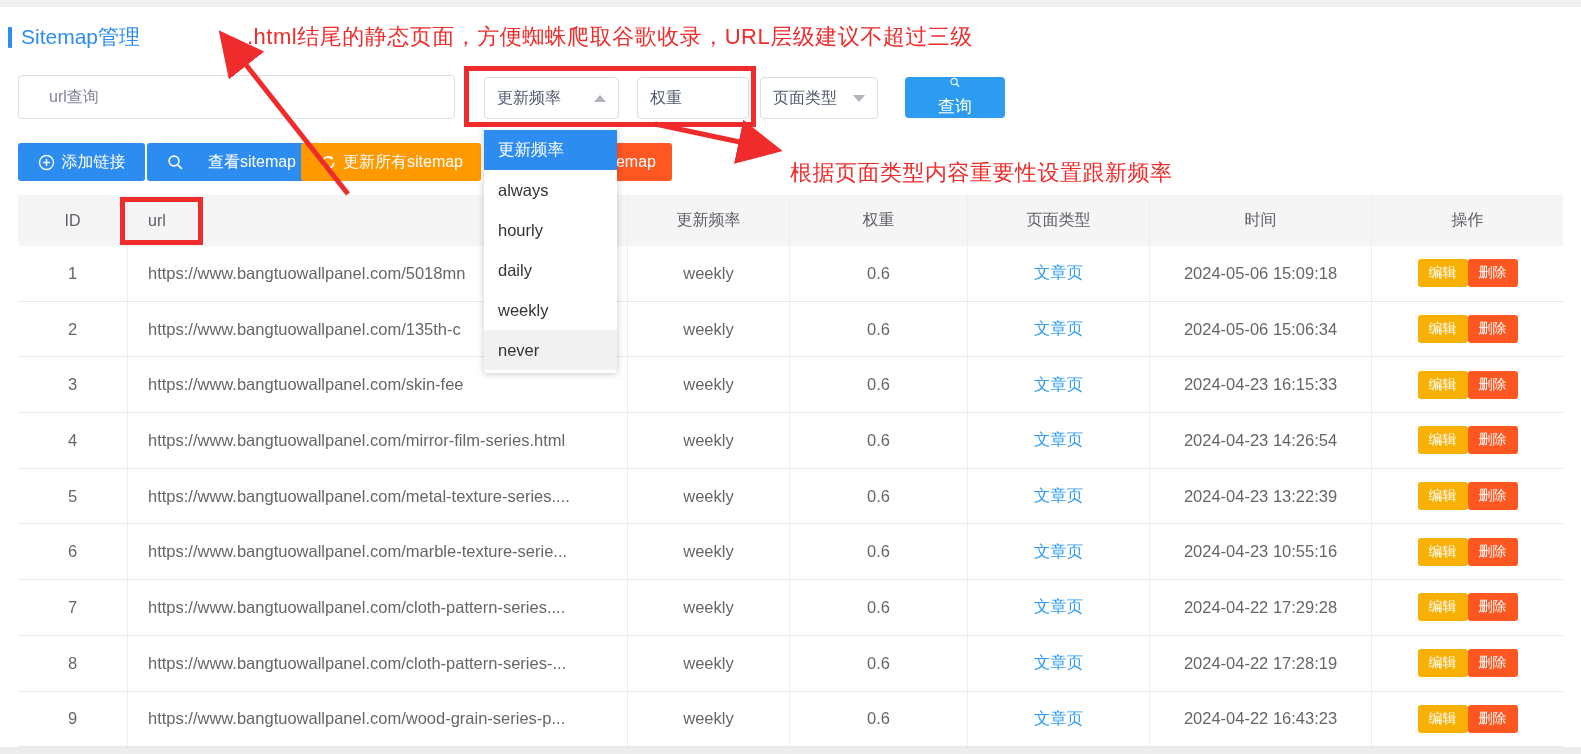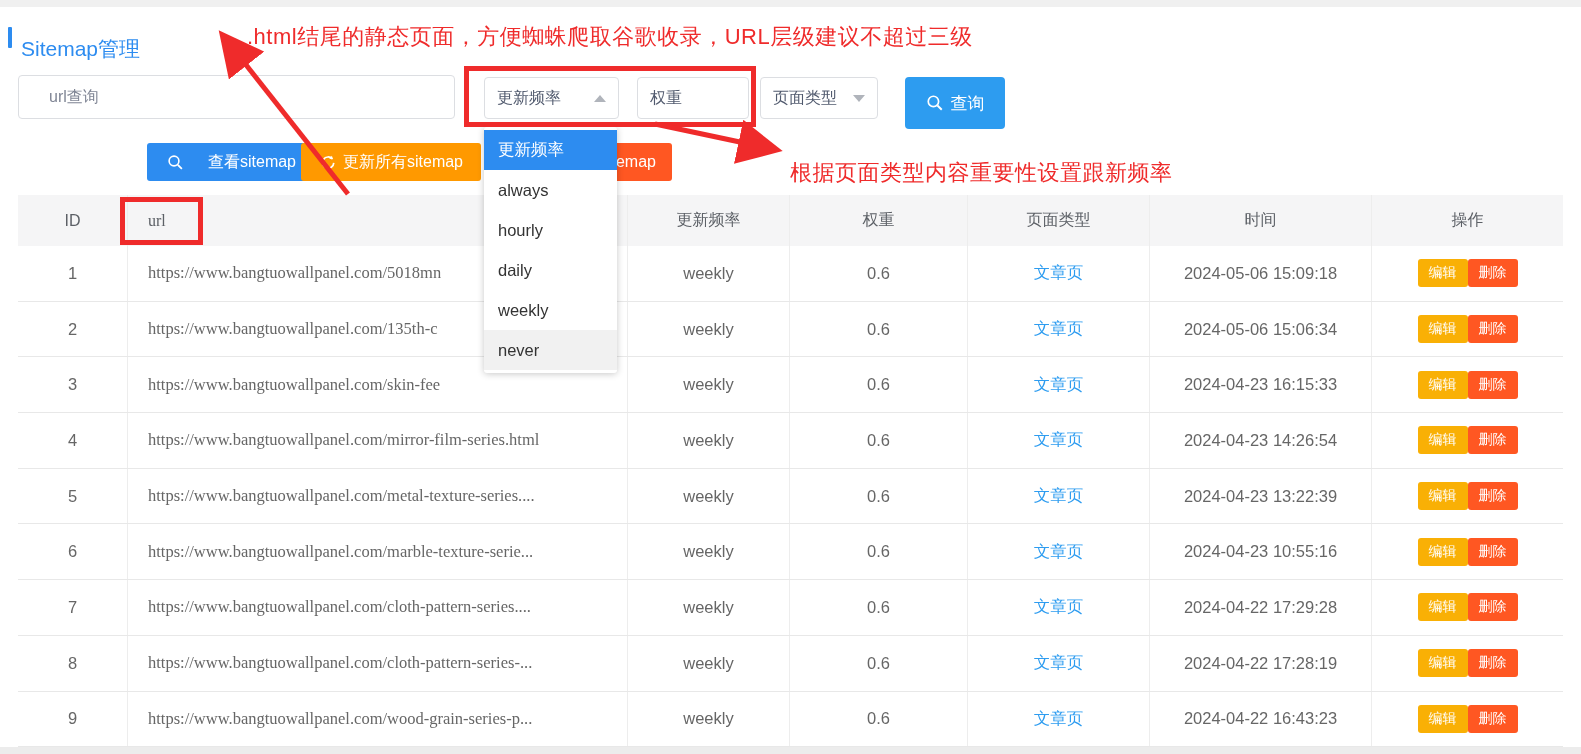--- a/index.html
+++ b/index.html
@@ -9,43 +9,43 @@
   *{box-sizing:border-box;margin:0;padding:0;}
   html,body{width:1581px;height:754px;overflow:hidden;background:#fff;
     font-family:"Liberation Sans","DejaVu Sans",sans-serif;}
   .abs{position:absolute;}
   #stage{position:relative;width:1581px;height:754px;background:#fff;}
   #top-strip{left:0;top:0;width:1581px;height:7px;background:#f0f0f0;}
   #bottom-strip{left:0;top:747px;width:1581px;height:7px;background:#ececec;}
 
   
   #title-bar{left:8px;top:27px;width:4px;height:21px;background:var(--blue);border-radius:1px;}
-  #page-title{left:21px;top:23px;font-size:21px;color:var(--blue);margin-top:12px;}
+  #page-title{left:21px;top:23px;font-size:21px;color:var(--blue);}
 
   
   .red-note{color:var(--red);font-size:22px;letter-spacing:.5px;white-space:nowrap;}
   #note1{left:247px;top:22px;}
   #note2{left:790px;top:158px;}
 
   
   #search-input{left:18px;top:75px;width:437px;height:44px;border:1px solid #dcdee2;
     border-radius:4px;font-size:16px;color:#515a6e;padding:0 30px;outline:none;
     font-family:"Liberation Sans","DejaVu Sans",sans-serif;}
   #search-input::placeholder{color:#808695;opacity:1;}
   .select-box{height:42px;border:1px solid #dcdee2;border-radius:4px;background:#fff;
     display:flex;align-items:center;padding:0 12px;font-size:16px;color:#515a6e;cursor:pointer;}
   #freq-select{left:484px;top:77px;width:135px;}
   #weight-select{left:637px;top:77px;width:112px;}
   #ptype-select{left:760px;top:77px;width:118px;}
   .caret{margin-left:auto;width:0;height:0;border-left:6px solid transparent;border-right:6px solid transparent;}
   .caret.up{border-bottom:7px solid #b0b4bb;}
   .caret.down{border-top:7px solid #b0b4bb;}
-  #query-btn{left:905px;top:77px;width:100px;height:52px;background:var(--lblue);color:#fff;
+  #query-btn{left:905px;top:77px;width:100px;height:41px;background:var(--lblue);color:#fff;
     border:none;border-radius:4px;font-size:17px;display:flex;align-items:center;justify-content:center;
-    gap:7px;cursor:pointer;}
+    gap:7px;cursor:pointer;flex-direction:column;}
 
   
   .tb-btn{top:143px;height:38px;border:none;border-radius:3px;color:#fff;font-size:16px;
     display:flex;align-items:center;justify-content:center;gap:7px;cursor:pointer;}
   #add-link-btn{left:18px;width:127px;background:var(--blue);}
   #view-sitemap-btn{left:147px;width:169px;background:var(--blue);gap:24px;}
   #update-all-btn{left:301px;width:180px;background:var(--orange);}
   #partial-btn{left:560px;width:112px;background:var(--ored);justify-content:flex-end;padding-right:16px;z-index:5;}
 
   
@@ -57,21 +57,21 @@
 
   
   #table{left:18px;top:195px;width:1545px;}
   .tr{display:grid;grid-template-columns:110px 500px 162px 178px 182px 222px 191px;}
   .tr.head{height:51px;background:#f5f5f6;}
   .tr.body{height:55.7px;border-bottom:1px solid var(--border);}
   .td,.th{display:flex;align-items:center;justify-content:center;font-size:16.5px;color:var(--txt);
     border-right:1px solid #ededed;overflow:hidden;white-space:nowrap;}
   .th{font-size:16px;color:#5c6066;}
   .td:last-child,.th:last-child{border-right:none;}
-  .td.url,.th.url{justify-content:flex-start;padding-left:20px;font-family:Liberation Serif, serif;}
+  .td.url,.th.url{justify-content:flex-start;padding-left:20px;}
   .type-link{color:var(--lblue);cursor:pointer;}
   .mini-btn{border:none;border-radius:3px;color:#fff;font-size:14px;padding:5px 11px;cursor:pointer;}
   .mini-btn.edit{background:var(--yellow);}
   .mini-btn.del{background:var(--ored);text-align:right;}
 
   
   #red-rect-filters{left:464px;top:66px;width:292px;height:61px;border:5px solid var(--red);z-index:60;}
   #red-rect-url{left:120px;top:197px;width:83px;height:48px;border:5px solid var(--red);z-index:20;}
   #arrow-layer{left:0;top:0;width:1581px;height:754px;z-index:70;pointer-events:none;}
 </style>
@@ -103,20 +103,27 @@
   </div>
 
   <button class="abs" id="query-btn">
     <svg width="18" height="18" viewBox="0 0 16 16">
       <circle cx="6.6" cy="6.6" r="4.6" fill="none" stroke="#fff" stroke-width="1.5"></circle>
       <line x1="10.2" y1="10.2" x2="14" y2="14" stroke="#fff" stroke-width="1.7"></line>
     </svg>
     <span>查询</span>
   </button>
 
+  <button class="abs tb-btn" id="add-link-btn">
+    <svg width="17" height="17" viewBox="0 0 16 16">
+      <circle cx="8" cy="8" r="6.6" fill="none" stroke="#fff" stroke-width="1.3"></circle>
+      <path d="M8 4.8v6.4M4.8 8h6.4" stroke="#fff" stroke-width="1.3"></path>
+    </svg>
+    <span>添加链接</span>
+  </button>
 
   <button class="abs tb-btn" id="view-sitemap-btn">
     <svg width="17" height="17" viewBox="0 0 16 16">
       <circle cx="6.6" cy="6.6" r="4.6" fill="none" stroke="#fff" stroke-width="1.5"></circle>
       <line x1="10.2" y1="10.2" x2="14" y2="14" stroke="#fff" stroke-width="1.7"></line>
     </svg>
     <span>查看sitemap</span>
   </button>
 
   <button class="abs tb-btn" id="update-all-btn">

